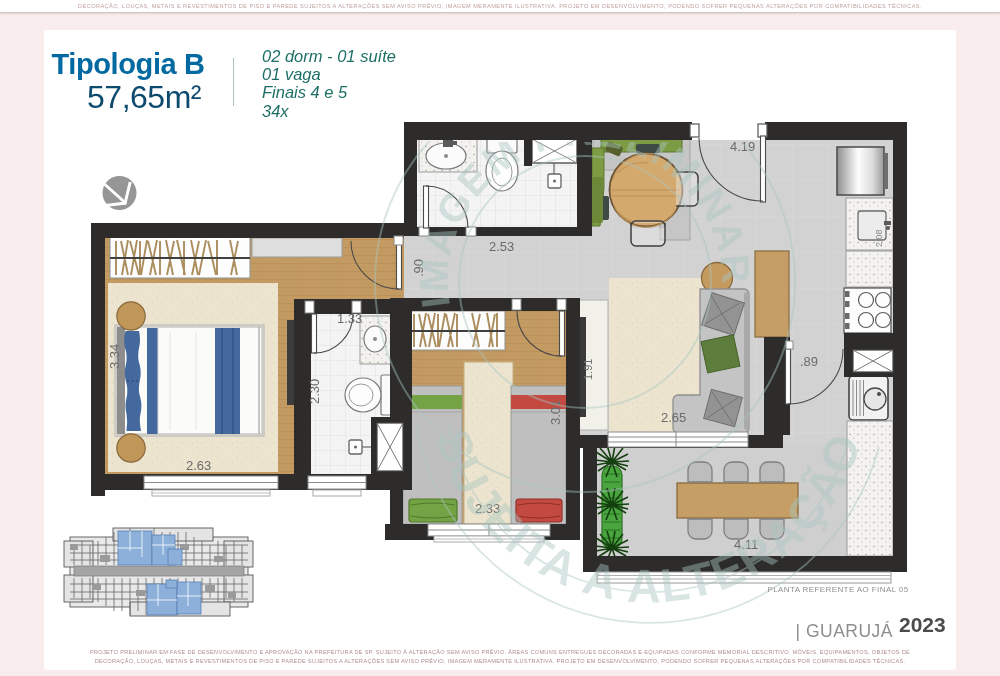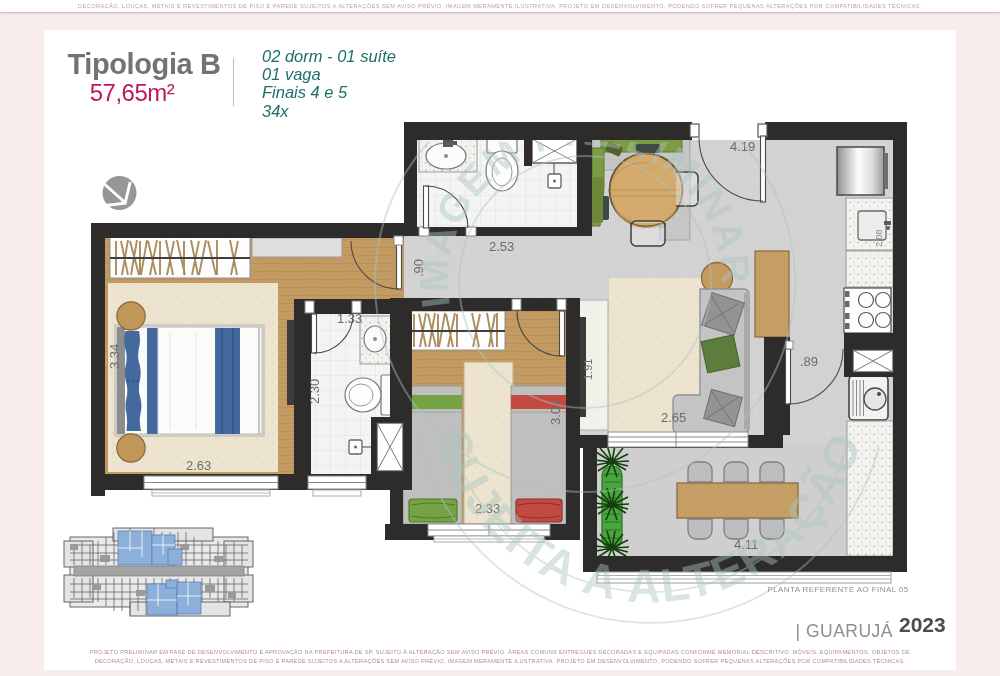--- a/index.html
+++ b/index.html
@@ -1,21 +1,21 @@
 <!DOCTYPE html>
 <html><head>
 <meta charset="utf-8">
 <style>
   html,body{margin:0;padding:0;}
   body{width:1000px;height:676px;background:#f8ecec;font-family:"Liberation Sans",sans-serif;position:relative;overflow:hidden;}
   .topstrip{position:absolute;left:0;top:0;width:1000px;height:12px;background:#ffffff;box-shadow:0 1px 2px rgba(150,130,130,.55);text-align:center;font-size:5.6px;color:#c2a0a0;letter-spacing:.45px;padding-top:3px;box-sizing:border-box;white-space:nowrap;}
   .card{position:absolute;left:44px;top:30px;width:912px;height:640px;background:#ffffff;border-radius:2px;}
   .disc{position:absolute;left:44px;width:912px;text-align:center;font-size:5.6px;color:#b08d8d;letter-spacing:.3px;line-height:8.8px;}
-  .t1{position:absolute;left:64px;top:48px;width:160px;text-align:center;font-size:29px;font-weight:bold;color:#737373;letter-spacing:-.4px;white-space:nowrap;}
-  .t2{position:absolute;left:52px;top:79px;width:160px;text-align:center;font-size:24px;color:#be185d;letter-spacing:-.5px;white-space:nowrap;}
+  .t1{position:absolute;left:48px;top:48px;width:160px;text-align:center;font-size:29px;font-weight:bold;color:#0369a1;letter-spacing:-.4px;white-space:nowrap;}
+  .t2{position:absolute;left:64px;top:79px;width:160px;text-align:center;font-size:32px;color:#0c4a6e;letter-spacing:-.5px;white-space:nowrap;}
   .vdiv{position:absolute;left:233px;top:58px;width:1px;height:48px;background:#a8c2be;}
   .specs{position:absolute;left:262px;top:47px;font-size:16.5px;color:#1d6f66;line-height:18.2px;font-style:italic;}
 </style>
 </head>
 <body>
 
 <div class="topstrip">DECORAÇÃO, LOUÇAS, METAIS E REVESTIMENTOS DE PISO E PAREDE SUJEITOS A ALTERAÇÕES SEM AVISO PRÉVIO, IMAGEM MERAMENTE ILUSTRATIVA. PROJETO EM DESENVOLVIMENTO, PODENDO SOFRER PEQUENAS ALTERAÇÕES POR COMPATIBILIDADES TÉCNICAS.</div>
 
 <div class="card"></div>
 

